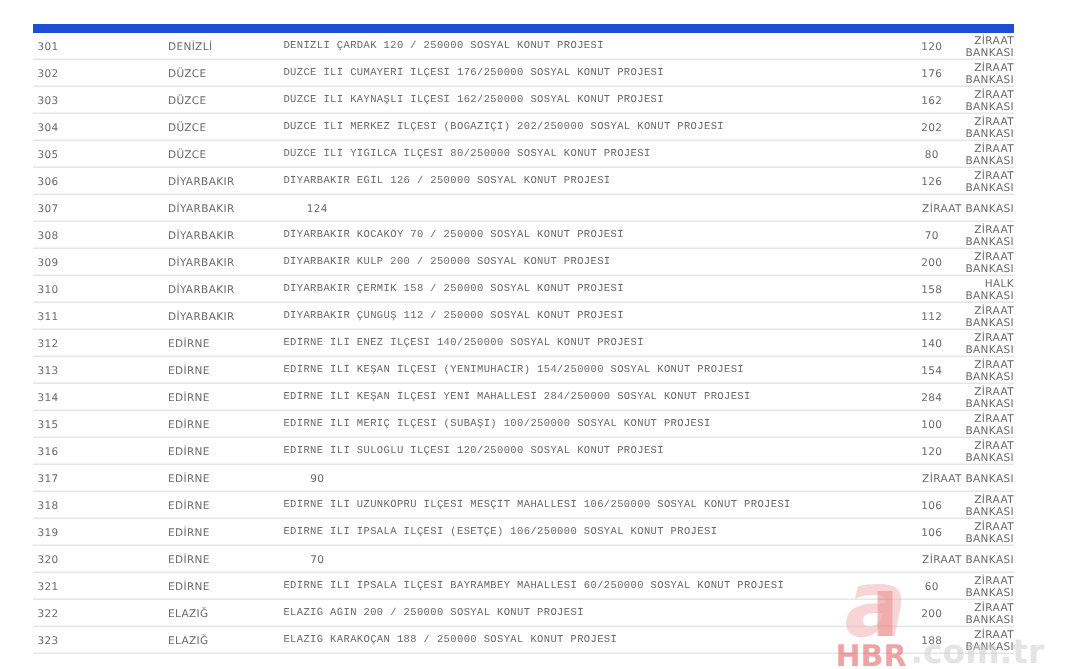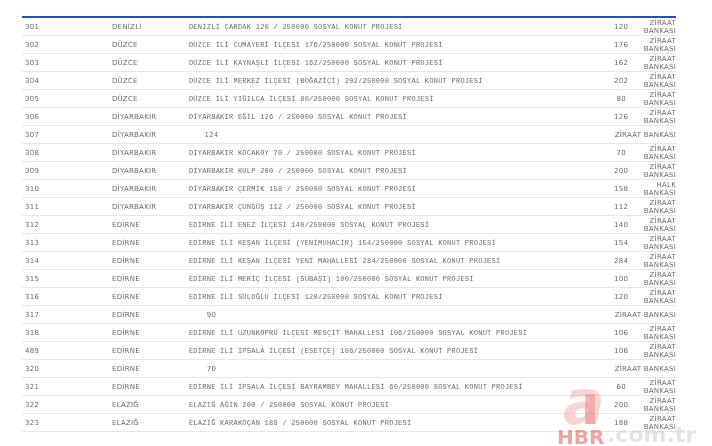--- a/index.html
+++ b/index.html
@@ -3,21 +3,21 @@
 <meta charset="utf-8">
 <style>
   html, body { margin: 0; padding: 0; }
   body {
     width: 712px; height: 446px; background: #ffffff; overflow: hidden;
     position: relative;
     font-family: "DejaVu Sans", sans-serif;
   }
   .table {
     position: absolute; left: 22px; top: 16px; width: 654px;
-    border-top: 2px solid #1d4ed8;
+    border-top: 6px solid #1d4ed8;
   }
   .row {
     display: flex; height: 17px; align-items: center;
     border-bottom: 1px solid #e6e6e6;
     font-size: 7px; letter-spacing: 0.25px; color: #6a6a6a;
   }
   .c-no { width: 42px; padding-left: 3px; }
   .c-city { width: 77px; padding-left: 45px; }
   .c-proj { width: 410px; white-space: nowrap; overflow: hidden; font-family: Liberation Mono, monospace; }
   .c-units { width: 45px; text-align: center; }
@@ -145,21 +145,21 @@
       <div class="c-bank">ZİRAAT BANKASI</div>
     </div>
     <div class="row">
       <div class="c-no">318</div>
       <div class="c-city">EDİRNE</div>
       <div class="c-proj">EDİRNE İLİ UZUNKÖPRÜ İLÇESİ MESÇİT MAHALLESİ 106/250000 SOSYAL KONUT PROJESİ</div>
       <div class="c-units">106</div>
       <div class="c-bank">ZİRAAT BANKASI</div>
     </div>
     <div class="row">
-      <div class="c-no">489</div>
+      <div class="c-no">319</div>
       <div class="c-city">EDİRNE</div>
       <div class="c-proj">EDİRNE İLİ İPSALA İLÇESİ (ESETÇE) 106/250000 SOSYAL KONUT PROJESİ</div>
       <div class="c-units">106</div>
       <div class="c-bank">ZİRAAT BANKASI</div>
     </div>
     <div class="row">
       <div class="c-no">320</div>
       <div class="c-city">EDİRNE</div>
       <div class="c-units">70</div>
       <div class="c-bank">ZİRAAT BANKASI</div>

